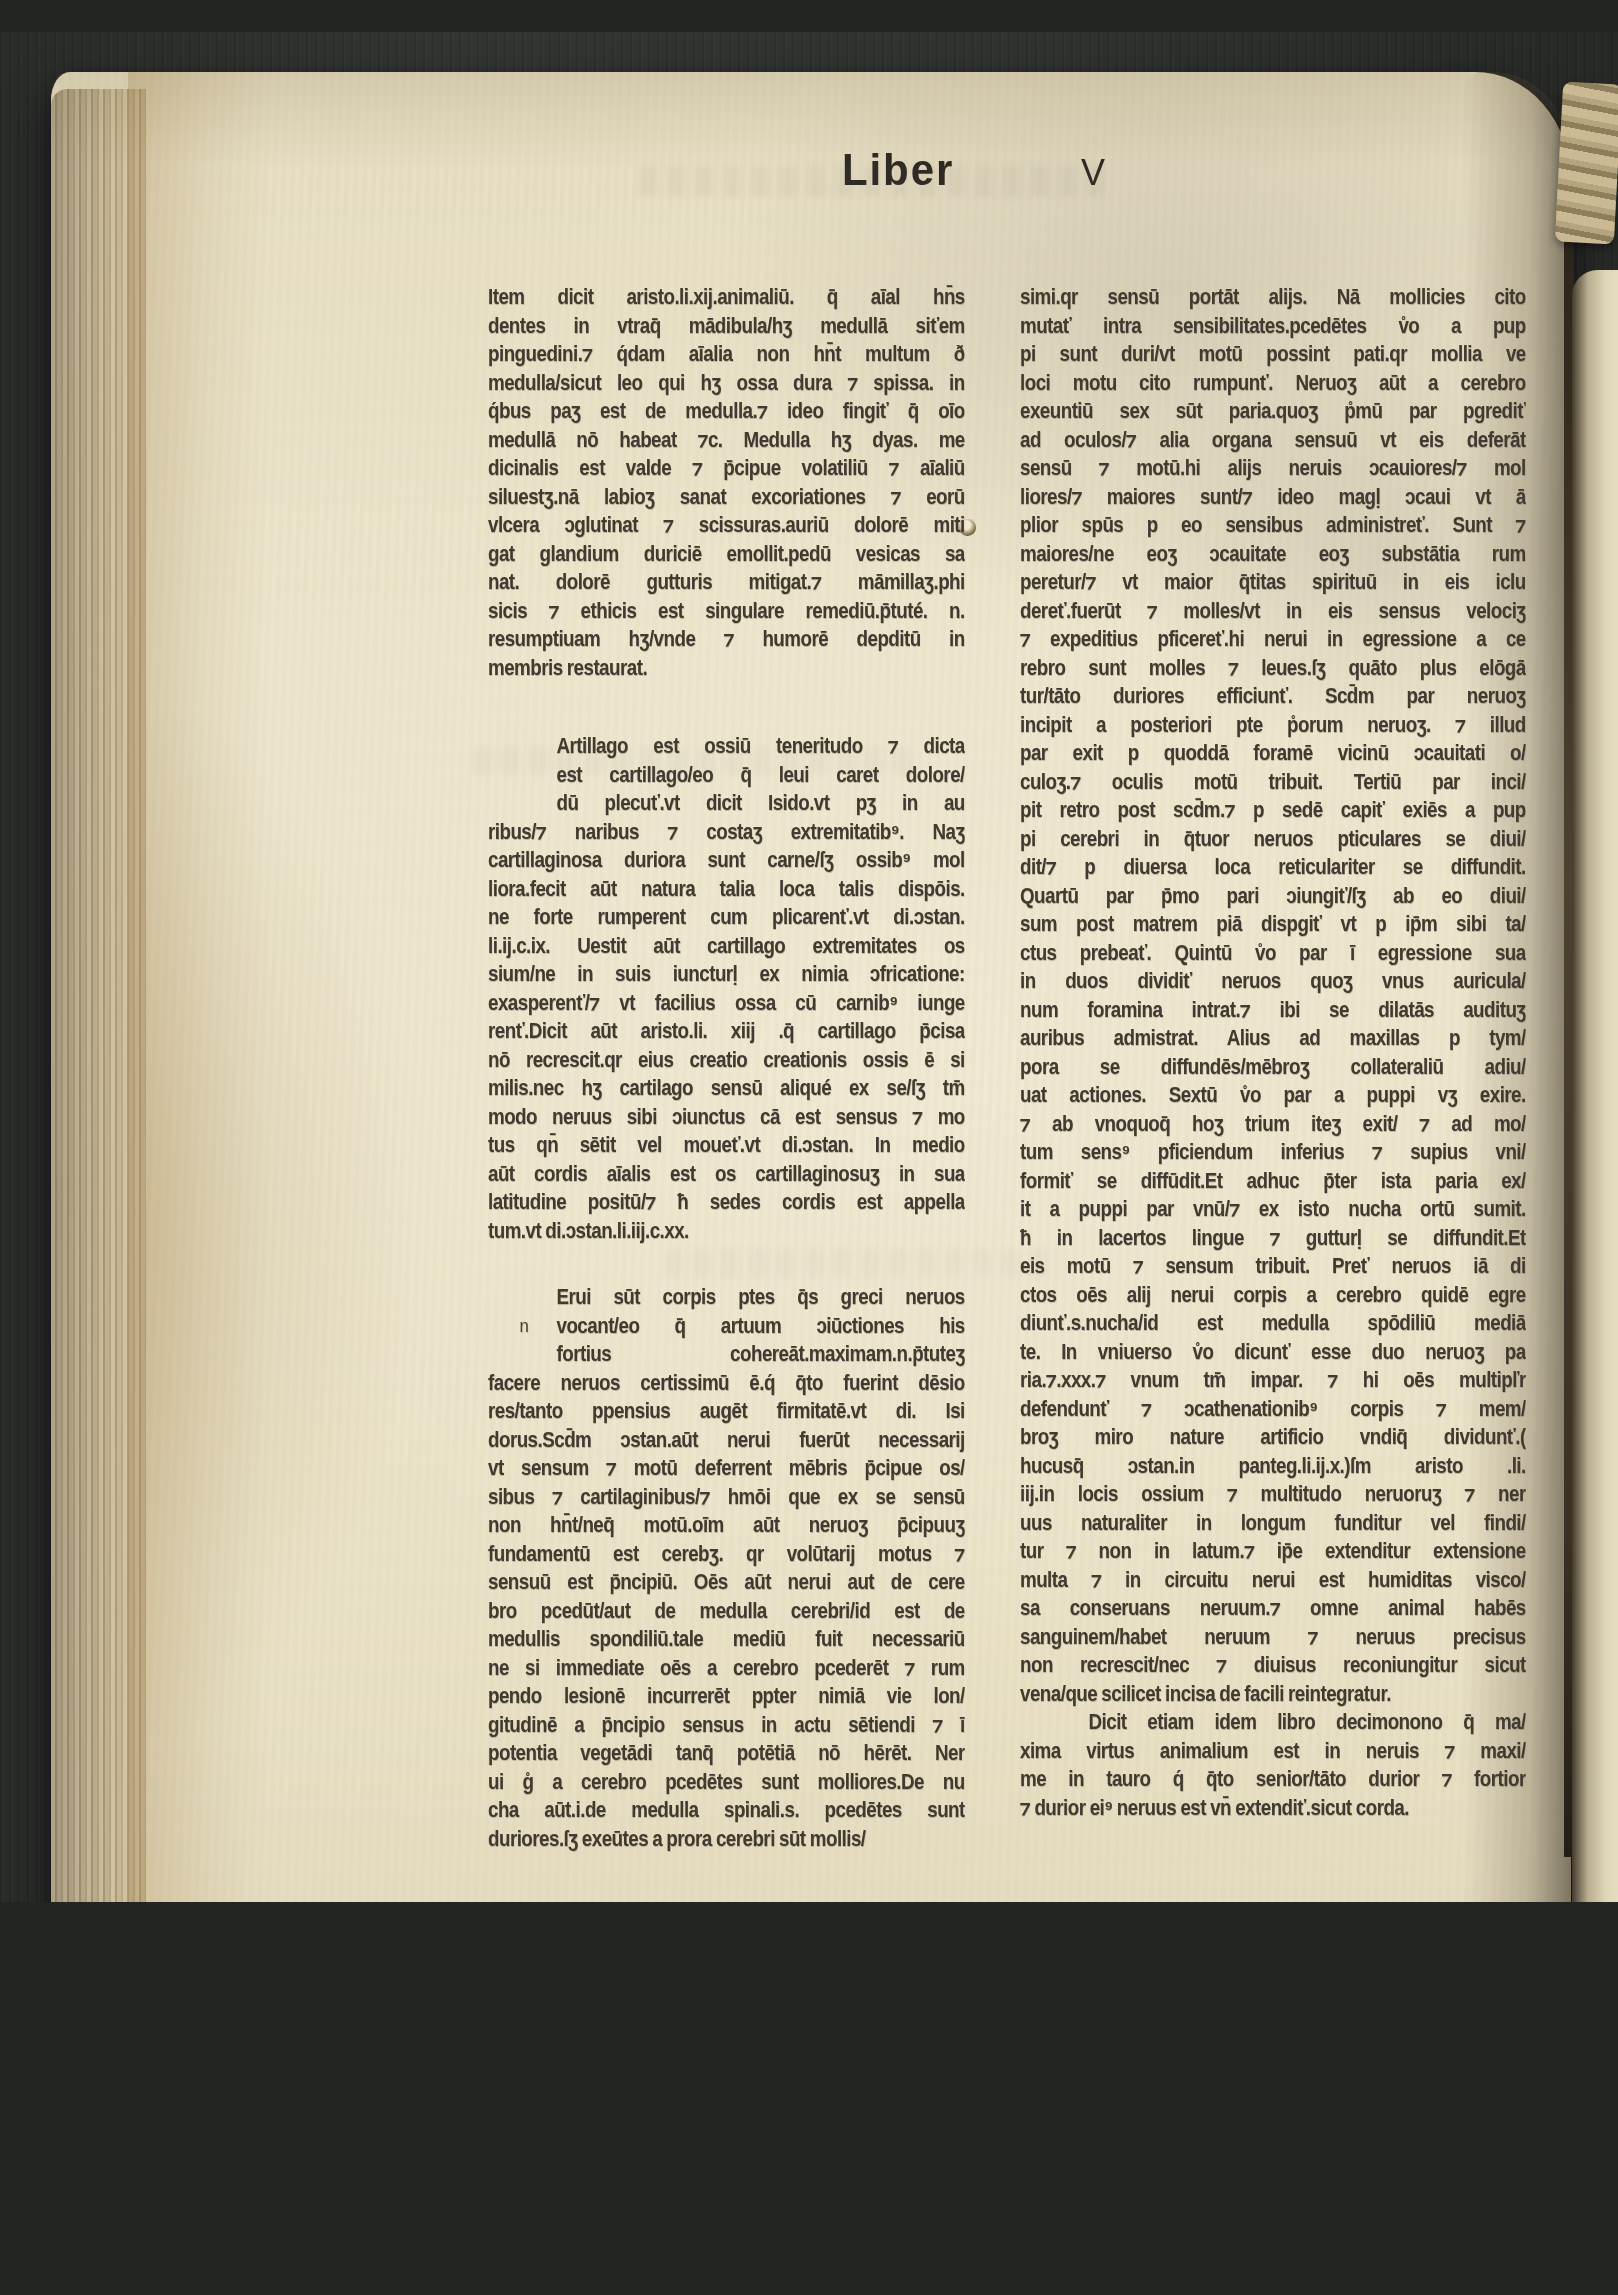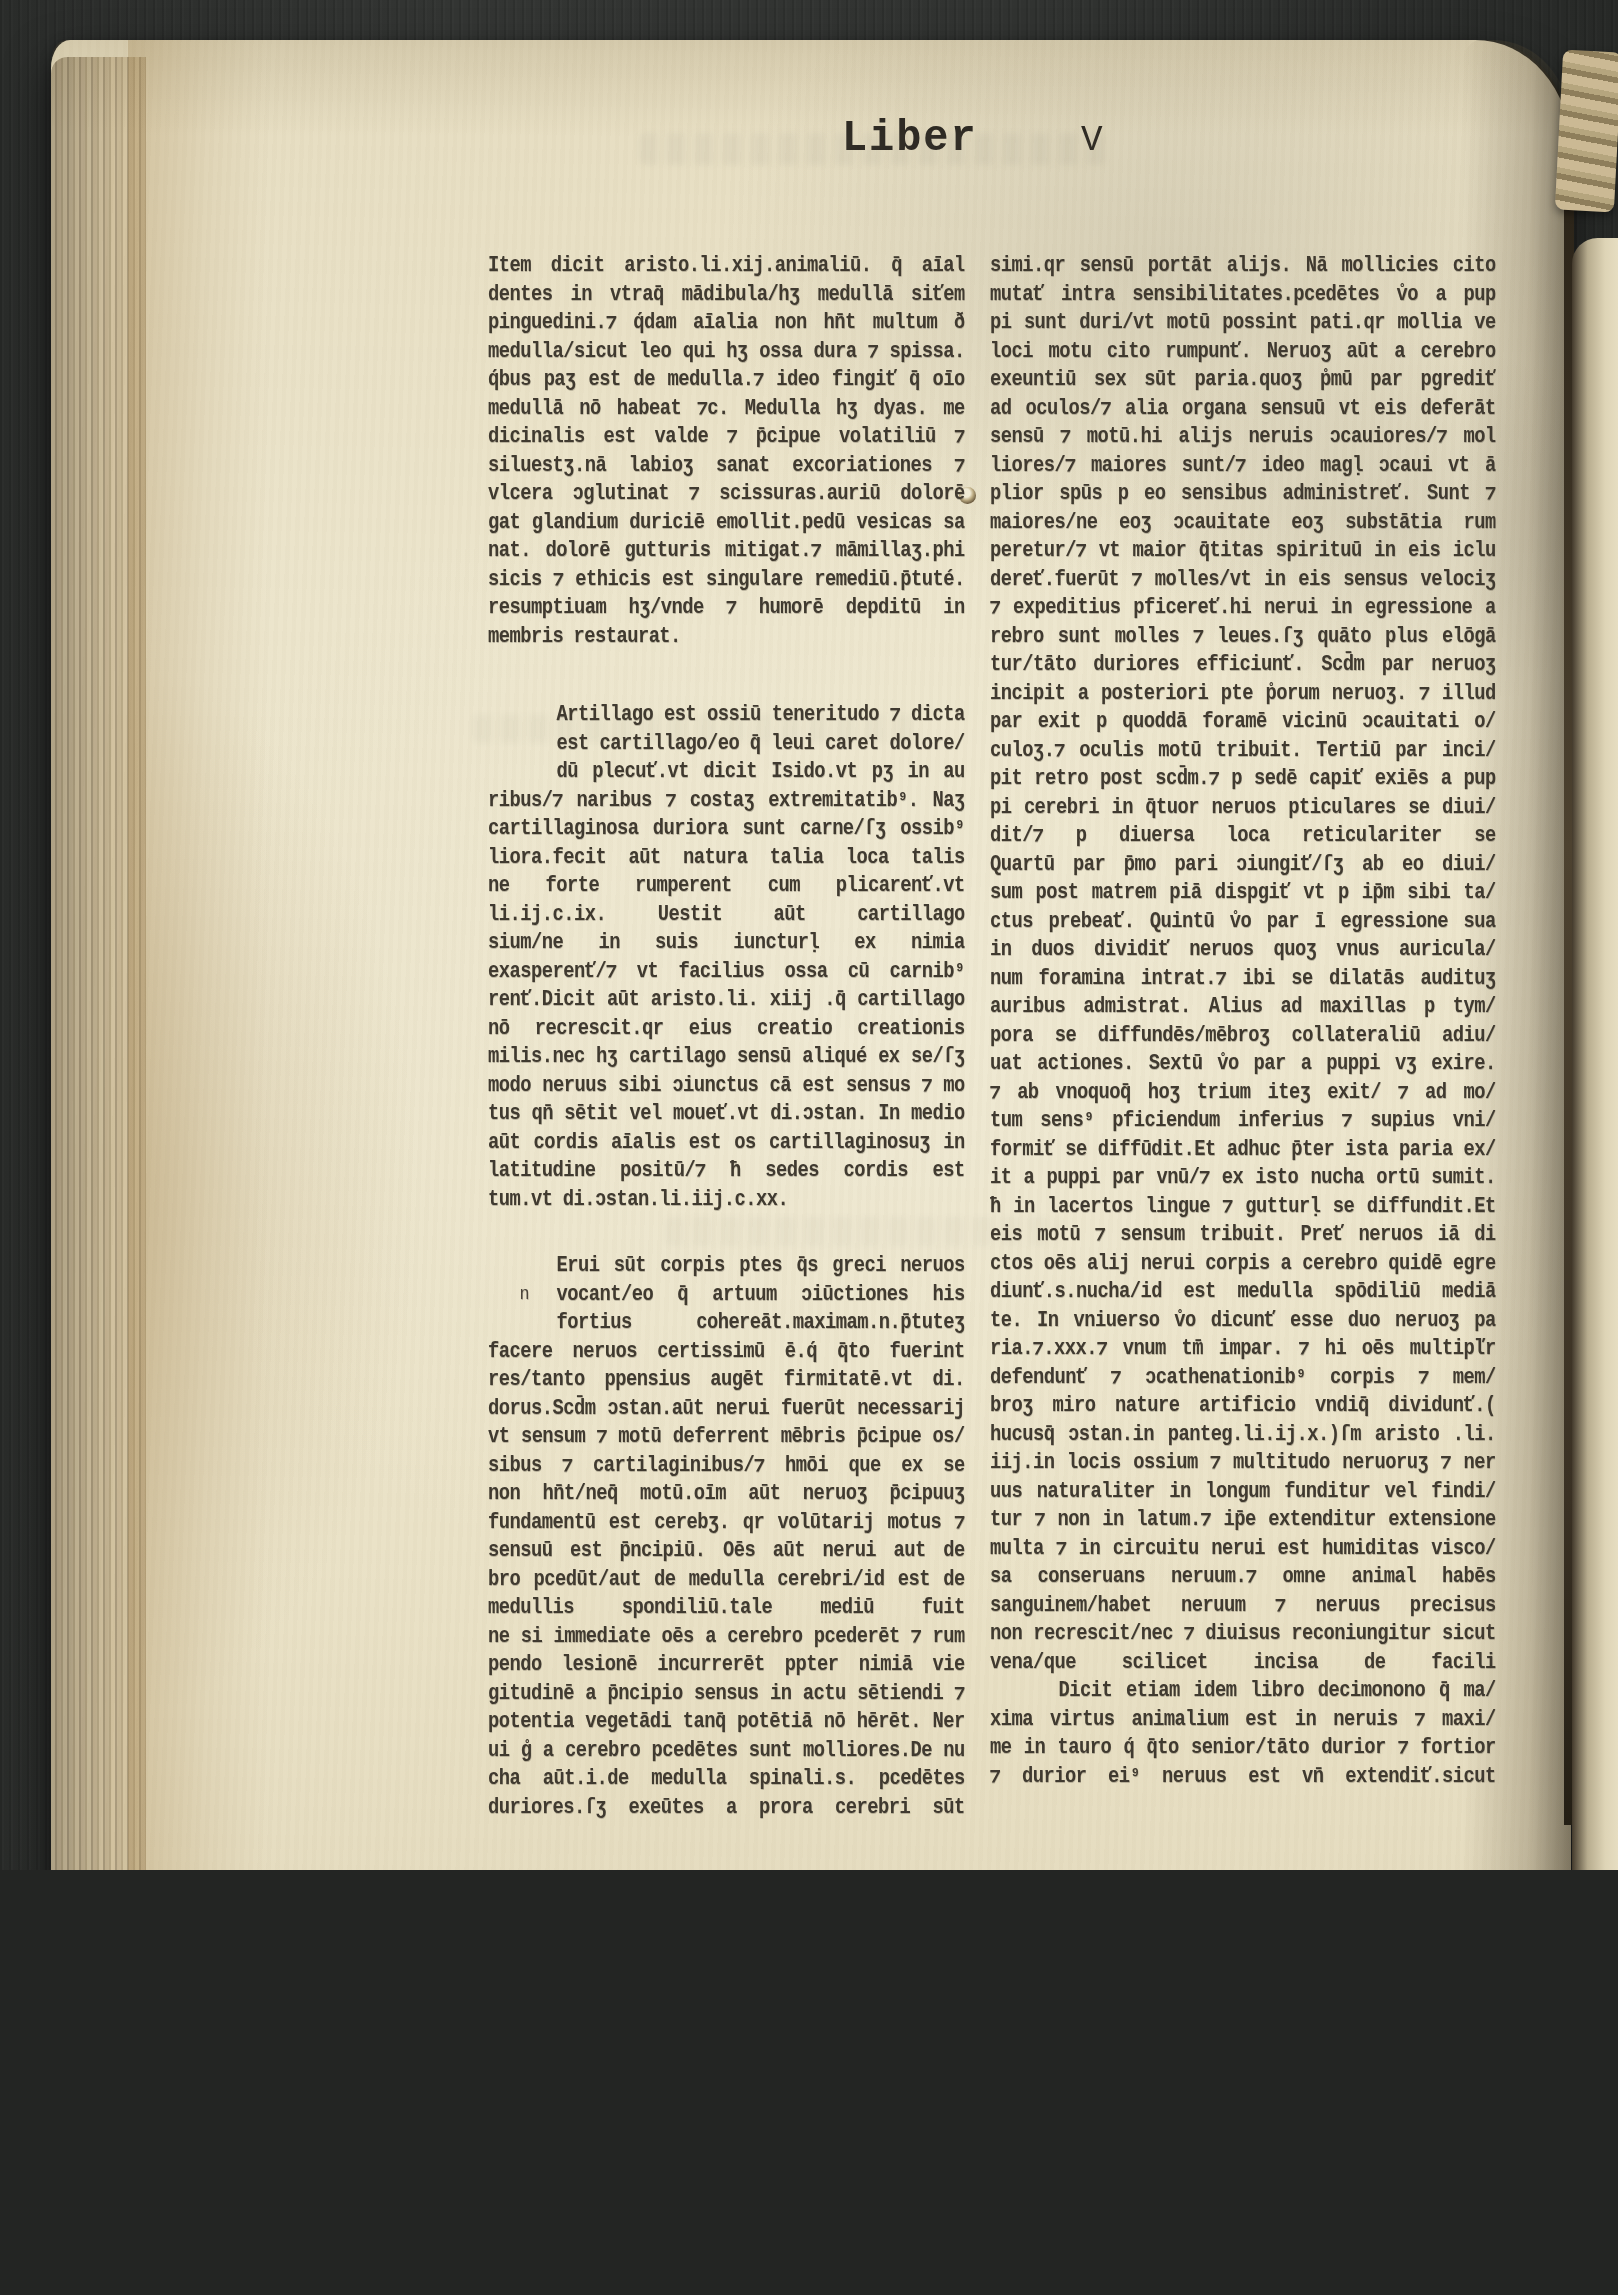--- a/index.html
+++ b/index.html
@@ -1,21 +1,22 @@
 <!DOCTYPE html>
 <html style="font-size:10.2px"><head>
 <meta charset="utf-8">
 <style>
   html,body{margin:0;padding:0;background:#232523;}
   .stage{
     position:relative;width:1618px;height:1870px;overflow:hidden;
     background:
       repeating-linear-gradient(90deg, rgba(0,0,0,.10) 0 1.9px, rgba(255,255,255,.015) 1.9px 3.8px, rgba(0,0,0,0) 3.8px 9px),
       linear-gradient(90deg,#2a2c2a,#333533 28%,#313331 64%,#272927);
-    font-family:Liberation Mono, monospace;
+    font-family:Liberation Sans, sans-serif;
+    margin-top:32px;
   }
   
   .paper{
     position:absolute;left:51px;top:40px;width:1520px;height:2212px;
     border-radius:19px 96px 9px 22px / 28px 109px 10.2px 28px;
     background:
       radial-gradient(735px 543px at 74% 10%, rgba(138,134,120,.20), transparent 62%),
       radial-gradient(447px 320px at 88% 22%, rgba(120,116,104,.16), transparent 60%),
       radial-gradient(575px 959px at 3% 52%, rgba(176,150,105,.30), transparent 56%),
       radial-gradient(1086px 831px at 55% 45%, #efe9d3, rgba(239,233,211,0) 72%),
@@ -61,21 +62,21 @@
   .rh-title{position:absolute;left:842px;top:0;font-weight:700;font-size:42px;letter-spacing:1.9px;
     transform:scaleY(1.06);}
   .rh-num{position:absolute;left:1081px;top:6.4px;font-weight:400;font-size:36px;}
   .ghost{position:absolute;filter:blur(3.2px);opacity:.55;border-radius:6.4px;pointer-events:none;
     background:repeating-linear-gradient(90deg, rgba(105,105,95,.12) 0 18px, rgba(105,105,95,.02) 18px 28px);}
   .wormhole{position:absolute;left:959px;top:487px;width:16.6px;height:16.6px;border-radius:50%;
     background:radial-gradient(circle at 42% 36%, #f0ead4 0 28%, #bcab82 48%, #6e5e42 72%, #cabda0 88%);}
   
   .col{position:absolute;top:251px;overflow:hidden;}
   .col-left{left:488px;width:478px;height:1598px;}
-  .col-right{left:990px;width:507px;height:1553px;}
+  .col-right{left:1020px;width:507px;height:1553px;}
   .col-inner{transform:scaleX(0.878);transform-origin:0 0;}
   .col-left .col-inner{width:543px;}
   .col-right .col-inner{width:576px;}
   .line{
     position:relative;height:28.5px;line-height:28.5px;overflow:hidden;
     font-size:21.4px;font-weight:700;color:#403a30;letter-spacing:-0.6px;word-spacing:-0.6px;
     text-align:justify;text-align-last:justify;
     text-shadow:0.4px 0.5px 0 rgba(64,58,48,.28);
   }
   .line.last{text-align-last:left;}

